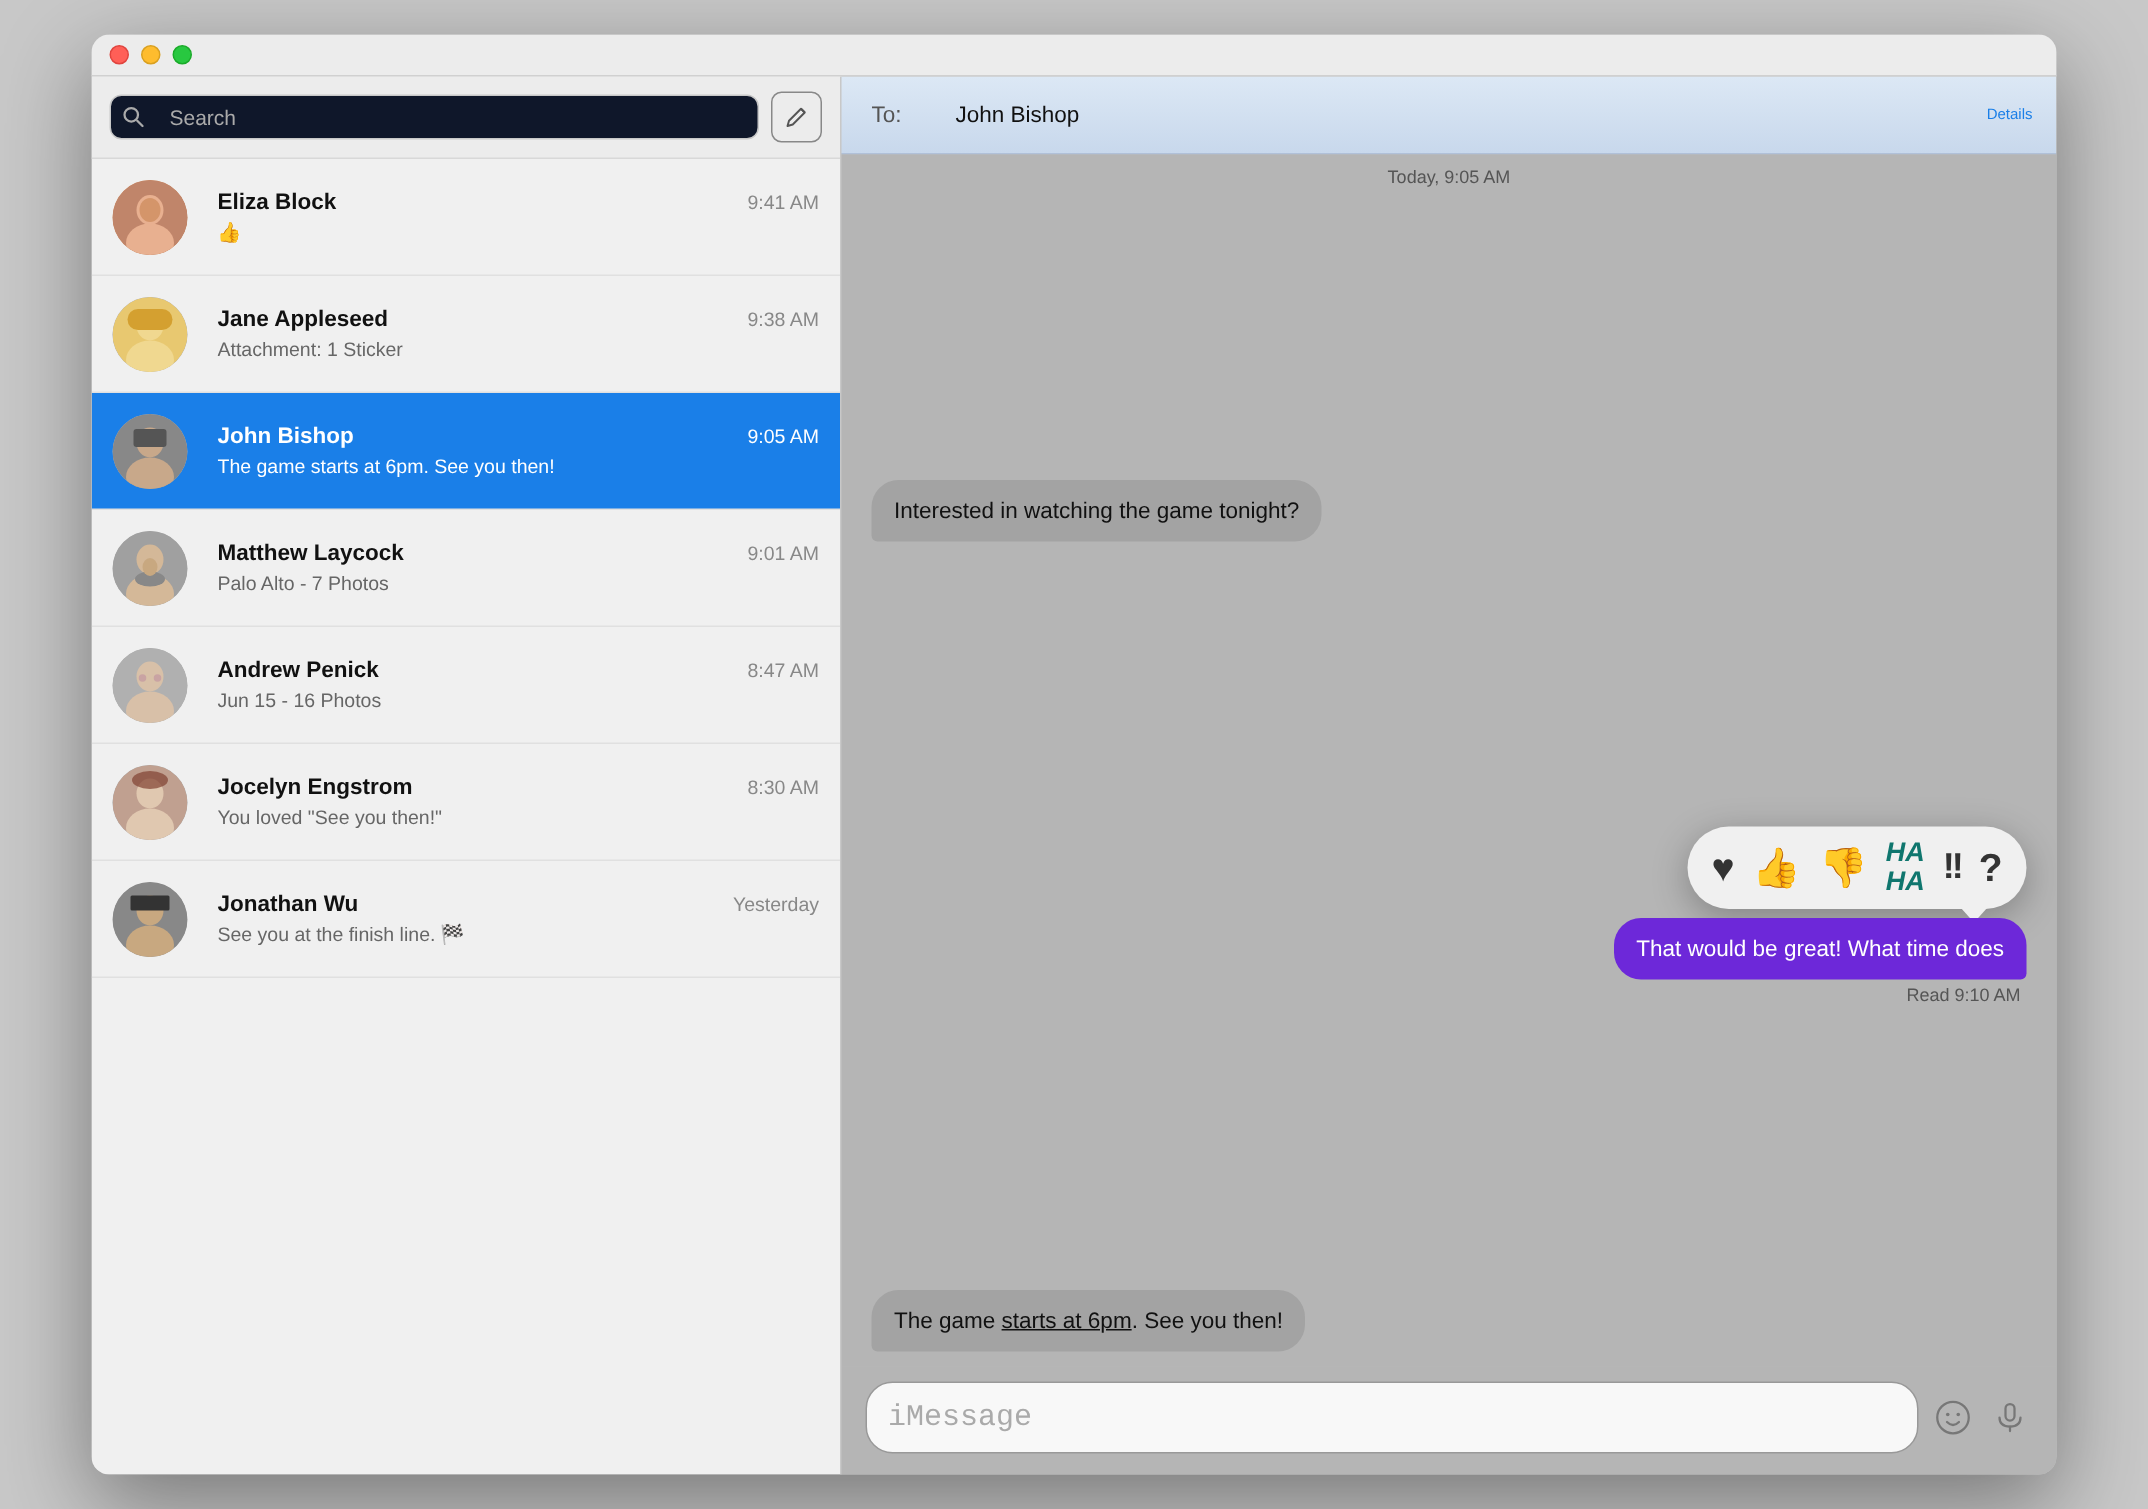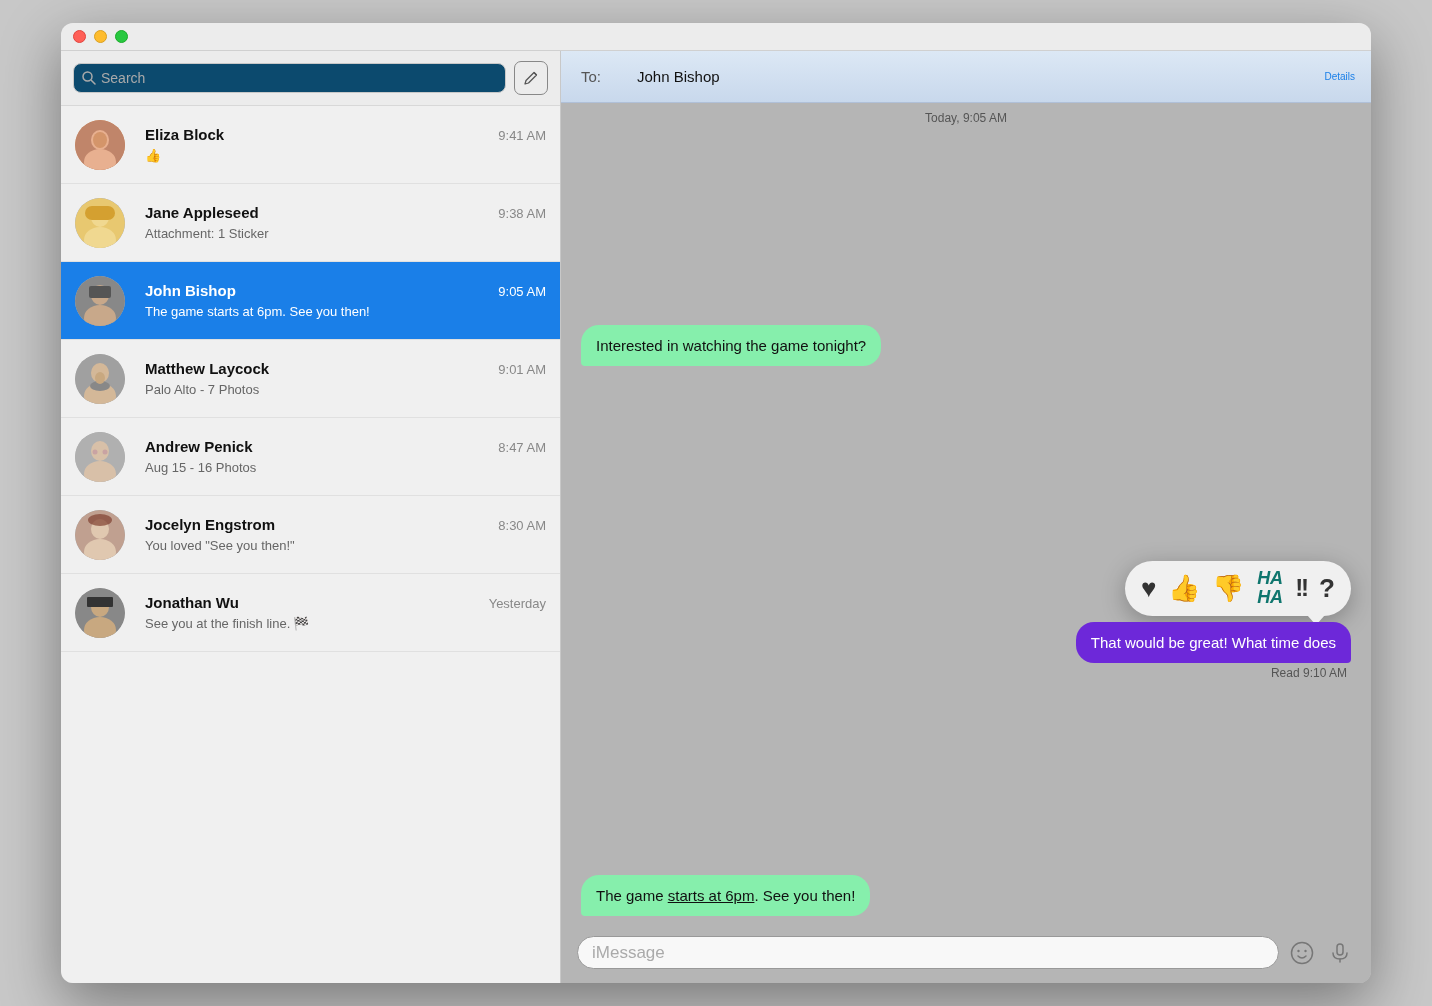--- a/index.html
+++ b/index.html
@@ -60,27 +60,27 @@
       padding: 10px 12px;
       display: flex;
       align-items: center;
       gap: 8px;
       background: #ececec;
       border-bottom: 1px solid #d8d8d8;
     }
     .search-bar {
       flex: 1;
       height: 28px;
-      background: #0c4a6e;
+      background: #0f172a;
       border: 1px solid #c8c8c8;
       border-radius: 8px;
       display: flex;
       align-items: center;
       padding: 14px 8px;
-      gap: 5px;
+      gap: 17px;
     }
     .search-bar svg { flex-shrink: 0; }
     .search-placeholder {
       color: #aaa;
       font-size: 14px;
     }
     .compose-btn {
       width: 34px; height: 34px;
       border: 1.5px solid #888;
       border-radius: 7px;
@@ -180,21 +180,21 @@
     .message-row.outgoing { align-items: flex-end; }
     .bubble {
       max-width: 460px;
       padding: 10px 15px;
       border-radius: 18px;
       font-size: 15px;
       line-height: 1.4;
       position: relative;
     }
     .bubble.incoming {
-      background: #86efac;
+      background: #a3a3a3;
       color: #111;
       border-bottom-left-radius: 4px;
     }
     .bubble.outgoing {
       background: #6d28d9;
       color: #fff;
       border-bottom-right-radius: 4px;
       margin-left: 10px;
     }
     .read-receipt {
@@ -206,29 +206,30 @@
     .underline { text-decoration: underline; }
     .chat-input-area {
       background: #b5b5b5;
       padding: 10px 16px 14px;
       display: flex;
       align-items: center;
       gap: 8px;
     }
     .imessage-input {
       flex: 1;
-      height: 33px;
+      height: 48px;
       border-radius: 18px;
       border: 1px solid #999;
       background: rgba(255,255,255,0.9);
       padding: 0 14px;
-      font-size: 17px;
+      font-size: 20px;
       color: #aaa;
       display: flex;
       align-items: center;
+      font-family: Liberation Mono, monospace;
     }
     .input-icon-btn {
       width: 30px; height: 30px;
       display: flex; align-items: center; justify-content: center;
       cursor: pointer;
       color: #666;
       font-size: 22px;
     }
 
     
@@ -371,21 +372,21 @@
               <ellipse cx="25" cy="42" rx="16" ry="13" fill="#d8c0a8"></ellipse>
               <circle cx="20" cy="20" r="2.5" fill="#c090a0" opacity="0.6"></circle>
               <circle cx="30" cy="20" r="2.5" fill="#c090a0" opacity="0.6"></circle>
             </svg>
           </div>
           <div class="conv-body">
             <div class="conv-header">
               <span class="conv-name">Andrew Penick</span>
               <span class="conv-time">8:47 AM</span>
             </div>
-            <span class="conv-preview">Aug 15 - 16 Photos</span>
+            <span class="conv-preview">Jun 15 - 16 Photos</span>
           </div>
         </div>
 
         <div class="conv-item">
           <div class="avatar">
             <svg width="50" height="50" viewBox="0 0 50 50" fill="none">
               <circle cx="25" cy="25" r="25" fill="#c0a090"></circle>
               <ellipse cx="25" cy="19" rx="9" ry="10" fill="#e0c8b0"></ellipse>
               <ellipse cx="25" cy="42" rx="16" ry="13" fill="#e0c8b0"></ellipse>
               <ellipse cx="25" cy="10" rx="12" ry="6" fill="#804030" opacity="0.7"></ellipse>

